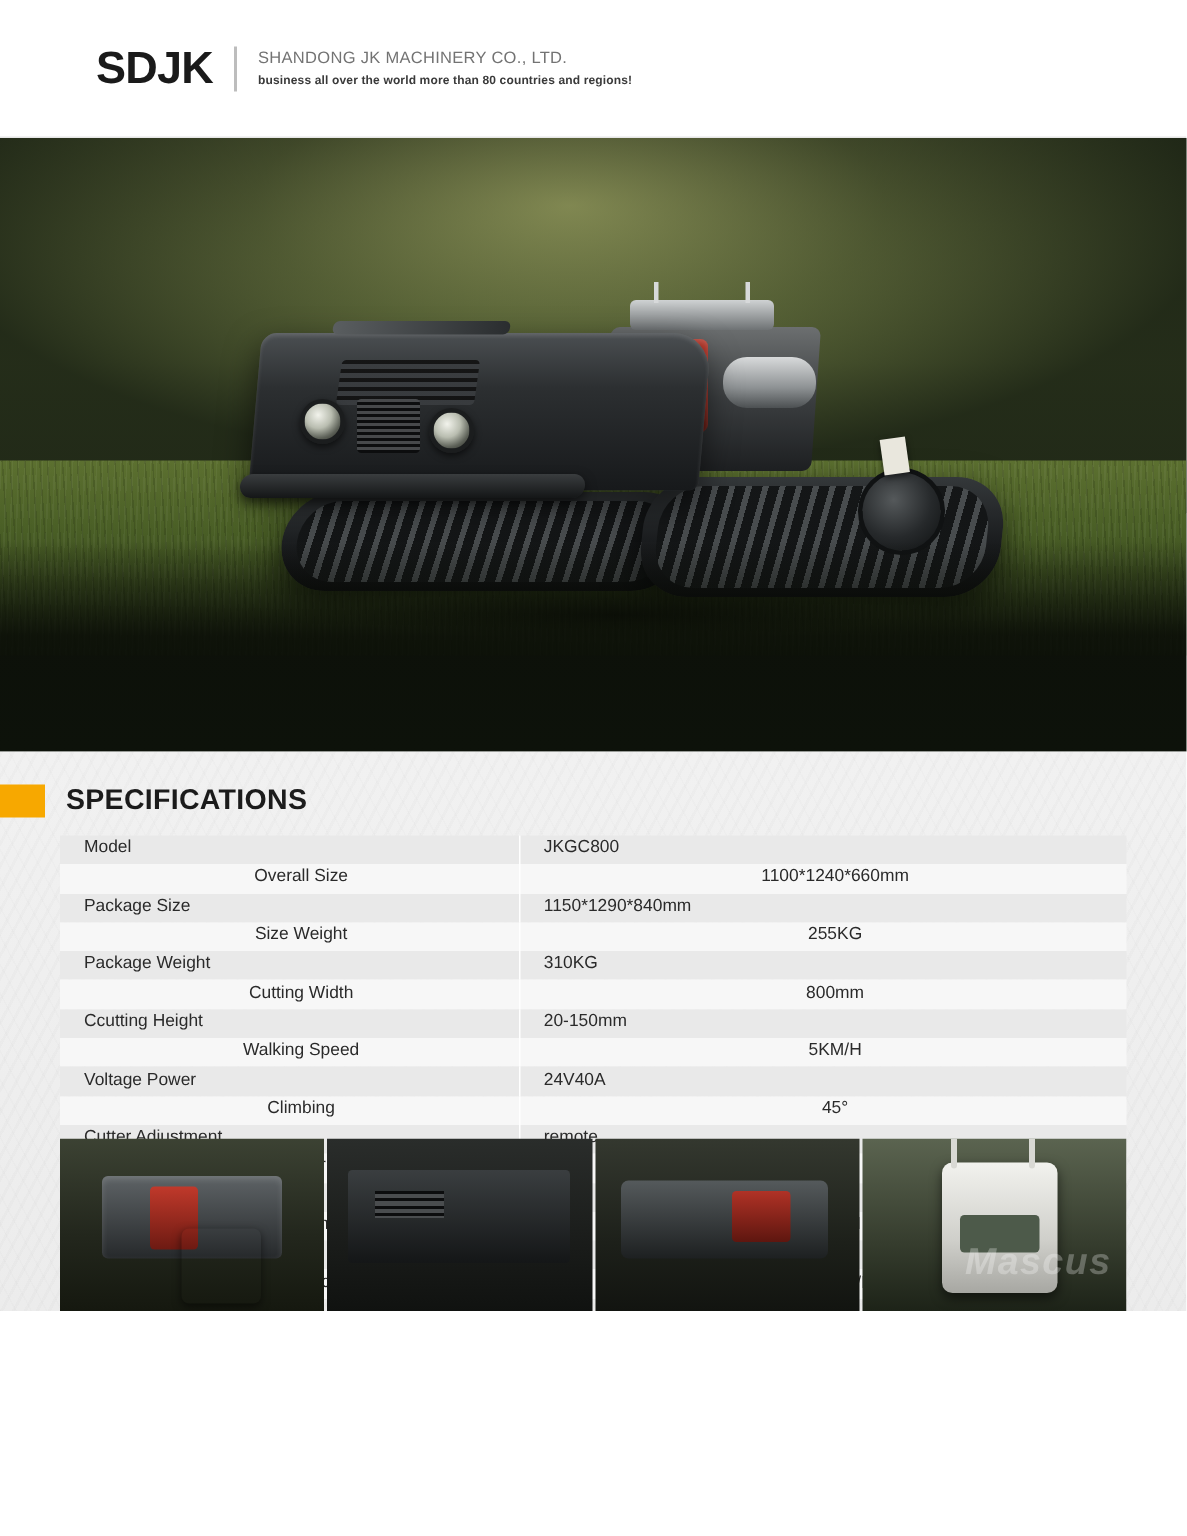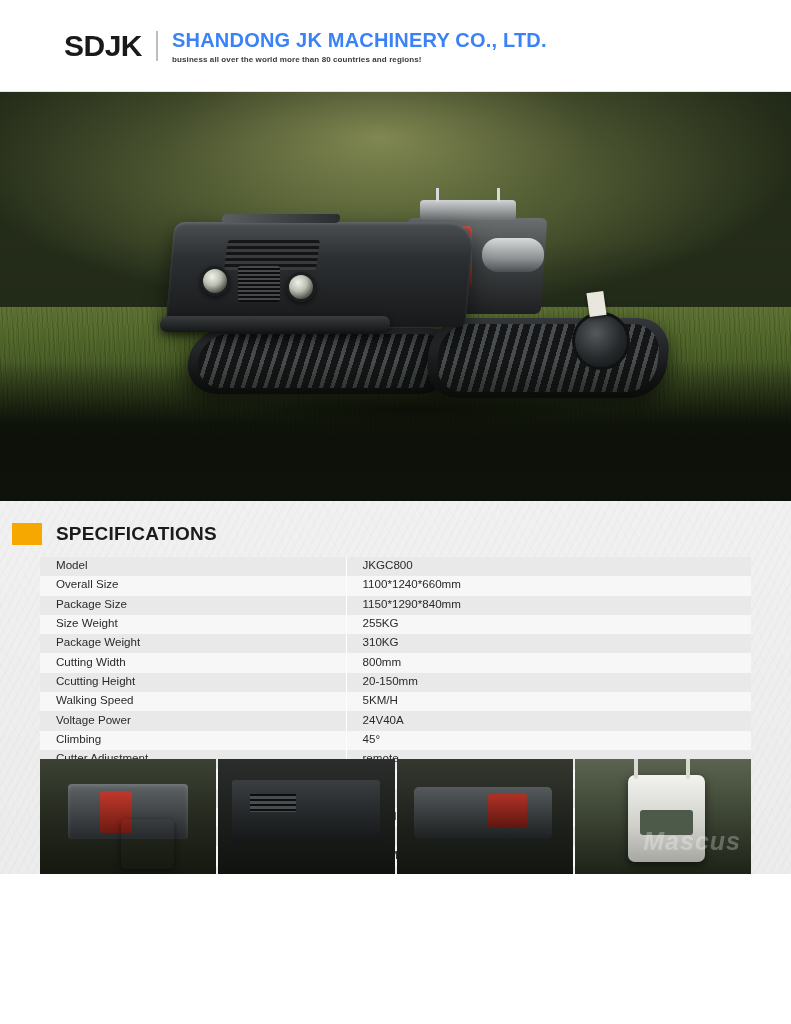--- a/index.html
+++ b/index.html
@@ -34,23 +34,23 @@
     font-family: "Liberation Sans", sans-serif;
   }
   .logo-divider {
     width: 2px;
     height: 30px;
     background: #bdbdbd;
     margin: 0 14px;
   }
   .company-block { display: flex; flex-direction: column; justify-content: center; }
   .company-name {
-    font-size: 20px;
-    font-weight: bold;
-    color: #3b82f6;
+    font-size: 11px;
+    font-weight: normal;
+    color: #737373;
     letter-spacing: 0.2px;
     line-height: 1.2;
   }
   .company-tagline {
     font-size: 8px;
     font-weight: bold;
     color: #3a3a3a;
     margin-top: 3px;
     letter-spacing: 0.1px;
   }
@@ -257,21 +257,21 @@
     background:
       repeating-linear-gradient(118deg, rgba(0,0,0,0.014) 0 2px, rgba(255,255,255,0) 2px 7px),
       repeating-linear-gradient(62deg, rgba(0,0,0,0.012) 0 1px, rgba(255,255,255,0) 1px 9px);
     pointer-events:none;
   }
   .spec-header {
     position: relative;
     display: flex;
     align-items: flex-start;
     margin: 6px 0 12px 0;
-    padding-left: 12px;
+    padding-left: 0;
   }
   .spec-accent {
     width: 30px; height: 22px;
     background: #f7a800;
     margin-left: 0;
   }
   .spec-title {
     margin-left: 14px;
     font-size: 19px;
     font-weight: bold;
@@ -286,21 +286,21 @@
     font-size: 11.6px;
     color: #2a2a2a;
   }
   table.spec td {
     height: 19.3px;
     padding: 0 0 4px 16px;
     border: none;
     vertical-align: middle;
   }
   table.spec tr.odd td { background: #e9e9e9; }
-  table.spec tr.even td { background: #f7f7f7; }
+  table.spec tr.even td { background: #f7f7f7; text-align: center; }
   table.spec td.k { width: 306px; }
   table.spec td.v { border-left: 1px solid #ffffff; }
   .sup { font-size: 8px; vertical-align: super; }
 
   
   .gallery {
     position: absolute;
     left: 40px; bottom: 0;
     width: 711px; height: 115px;
     display: flex;

